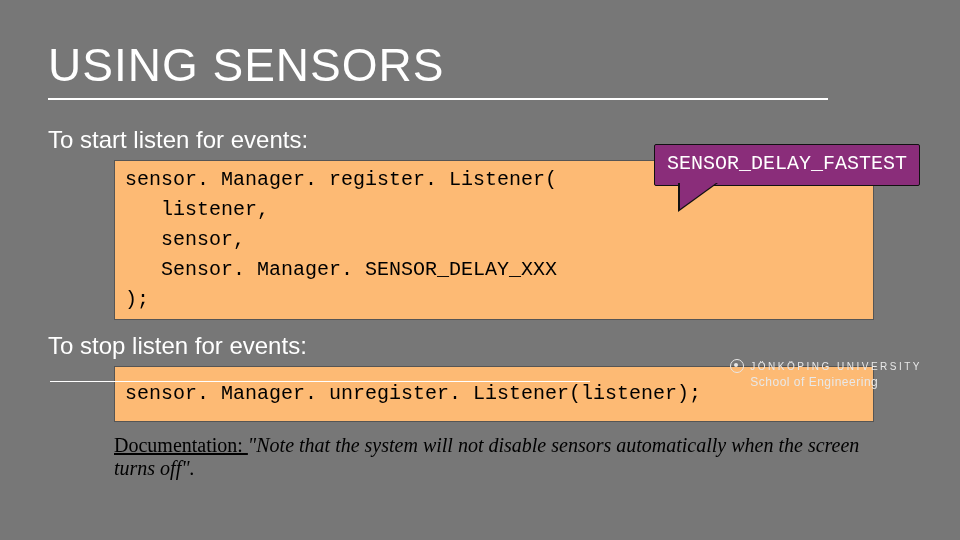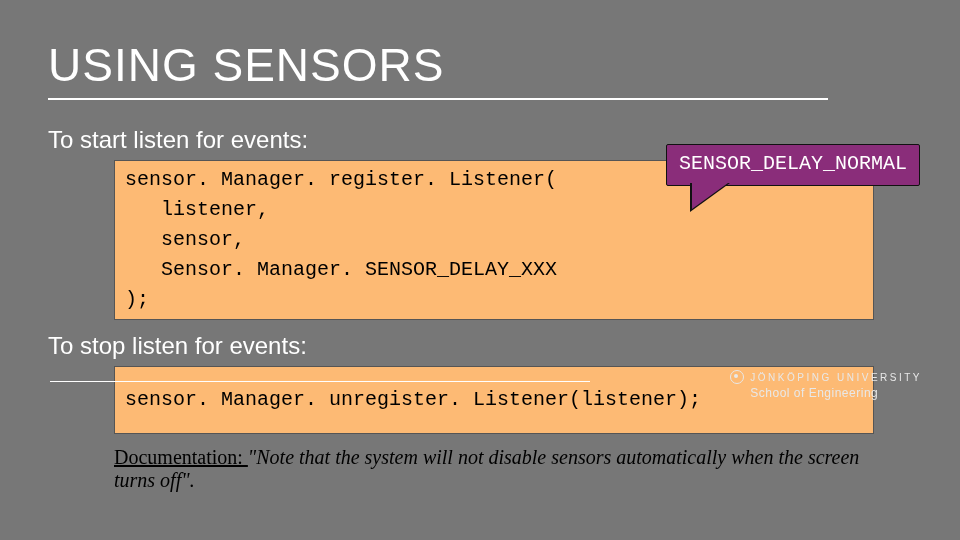--- a/index.html
+++ b/index.html
@@ -47,21 +47,21 @@
     line-height: 1.5;
     padding: 4px 10px 4px 10px;
     margin: 6px 0 12px 66px;
     width: 760px;
     box-sizing: border-box;
     border: 1px solid #555;
     white-space: pre;
     position: relative;
   }
   .code-box.small {
-    padding: 18px 10px;
+    padding: 12px 10px;
   }
   .callout {
     position: absolute;
     top: 144px;
     right: 40px;
     background: #8a2d7a; 
     color: #fff;
     font-family: Consolas, 'Courier New', monospace;
     font-size: 20px;
     line-height: 1.3;
@@ -106,21 +106,21 @@
   .footer-line {
     width: 540px;
     border-top: 1px solid #fff;
     position: absolute;
     left: 50px;
     bottom: 36px;
   }
   .uni {
     position: absolute;
     right: 38px;
-    bottom: 18px;
+    bottom: 29px;
     text-align: left;
     color: #e8e8e8;
     font-family: Arial, Helvetica, sans-serif;
   }
   .uni .brand {
     font-size: 10px;
     letter-spacing: 2.5px;
     display: flex;
     align-items: center;
     gap: 6px;
@@ -157,21 +157,21 @@
 
   <p class="body-text">To start listen for events:</p>
 
   <div class="code-box">sensor. Manager. register. Listener(
    listener,
    sensor,
    Sensor. Manager. SENSOR_DELAY_XXX
 );</div>
 
   <div class="callout">
-    <div>SENSOR_DELAY_NORMAL</div>
+    <div>SENSOR_DELAY_FASTEST</div>
   </div>
 
   <p class="body-text">To stop listen for events:</p>
 
   <div class="code-box small">sensor. Manager. unregister. Listener(listener);</div>
 
   <div class="doc-note">
     <span class="label">Documentation: </span><span class="quote">"Note that the system will not disable sensors automatically when the screen turns off".</span>
   </div>
 

